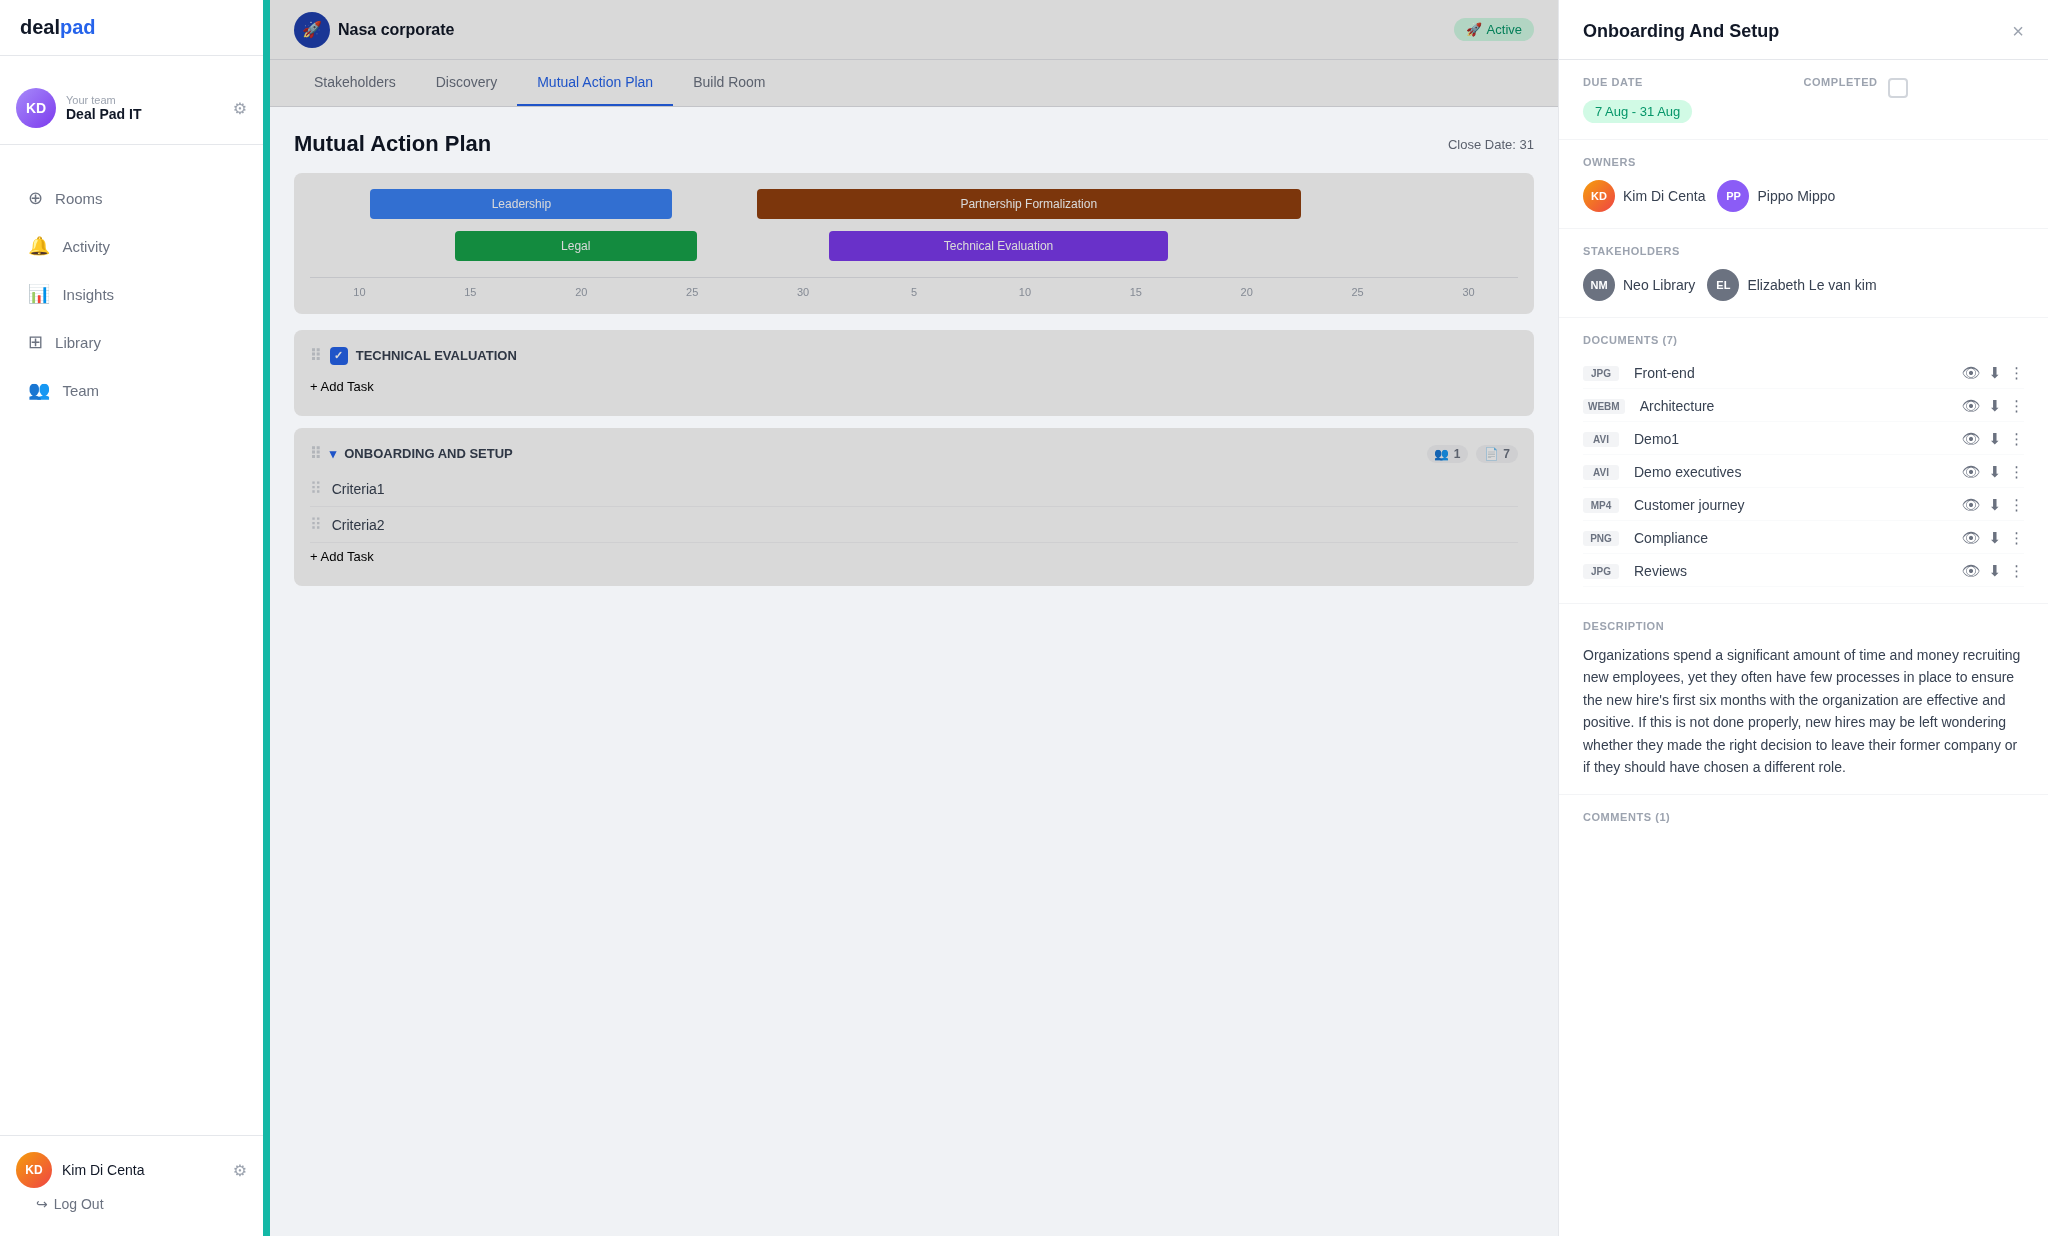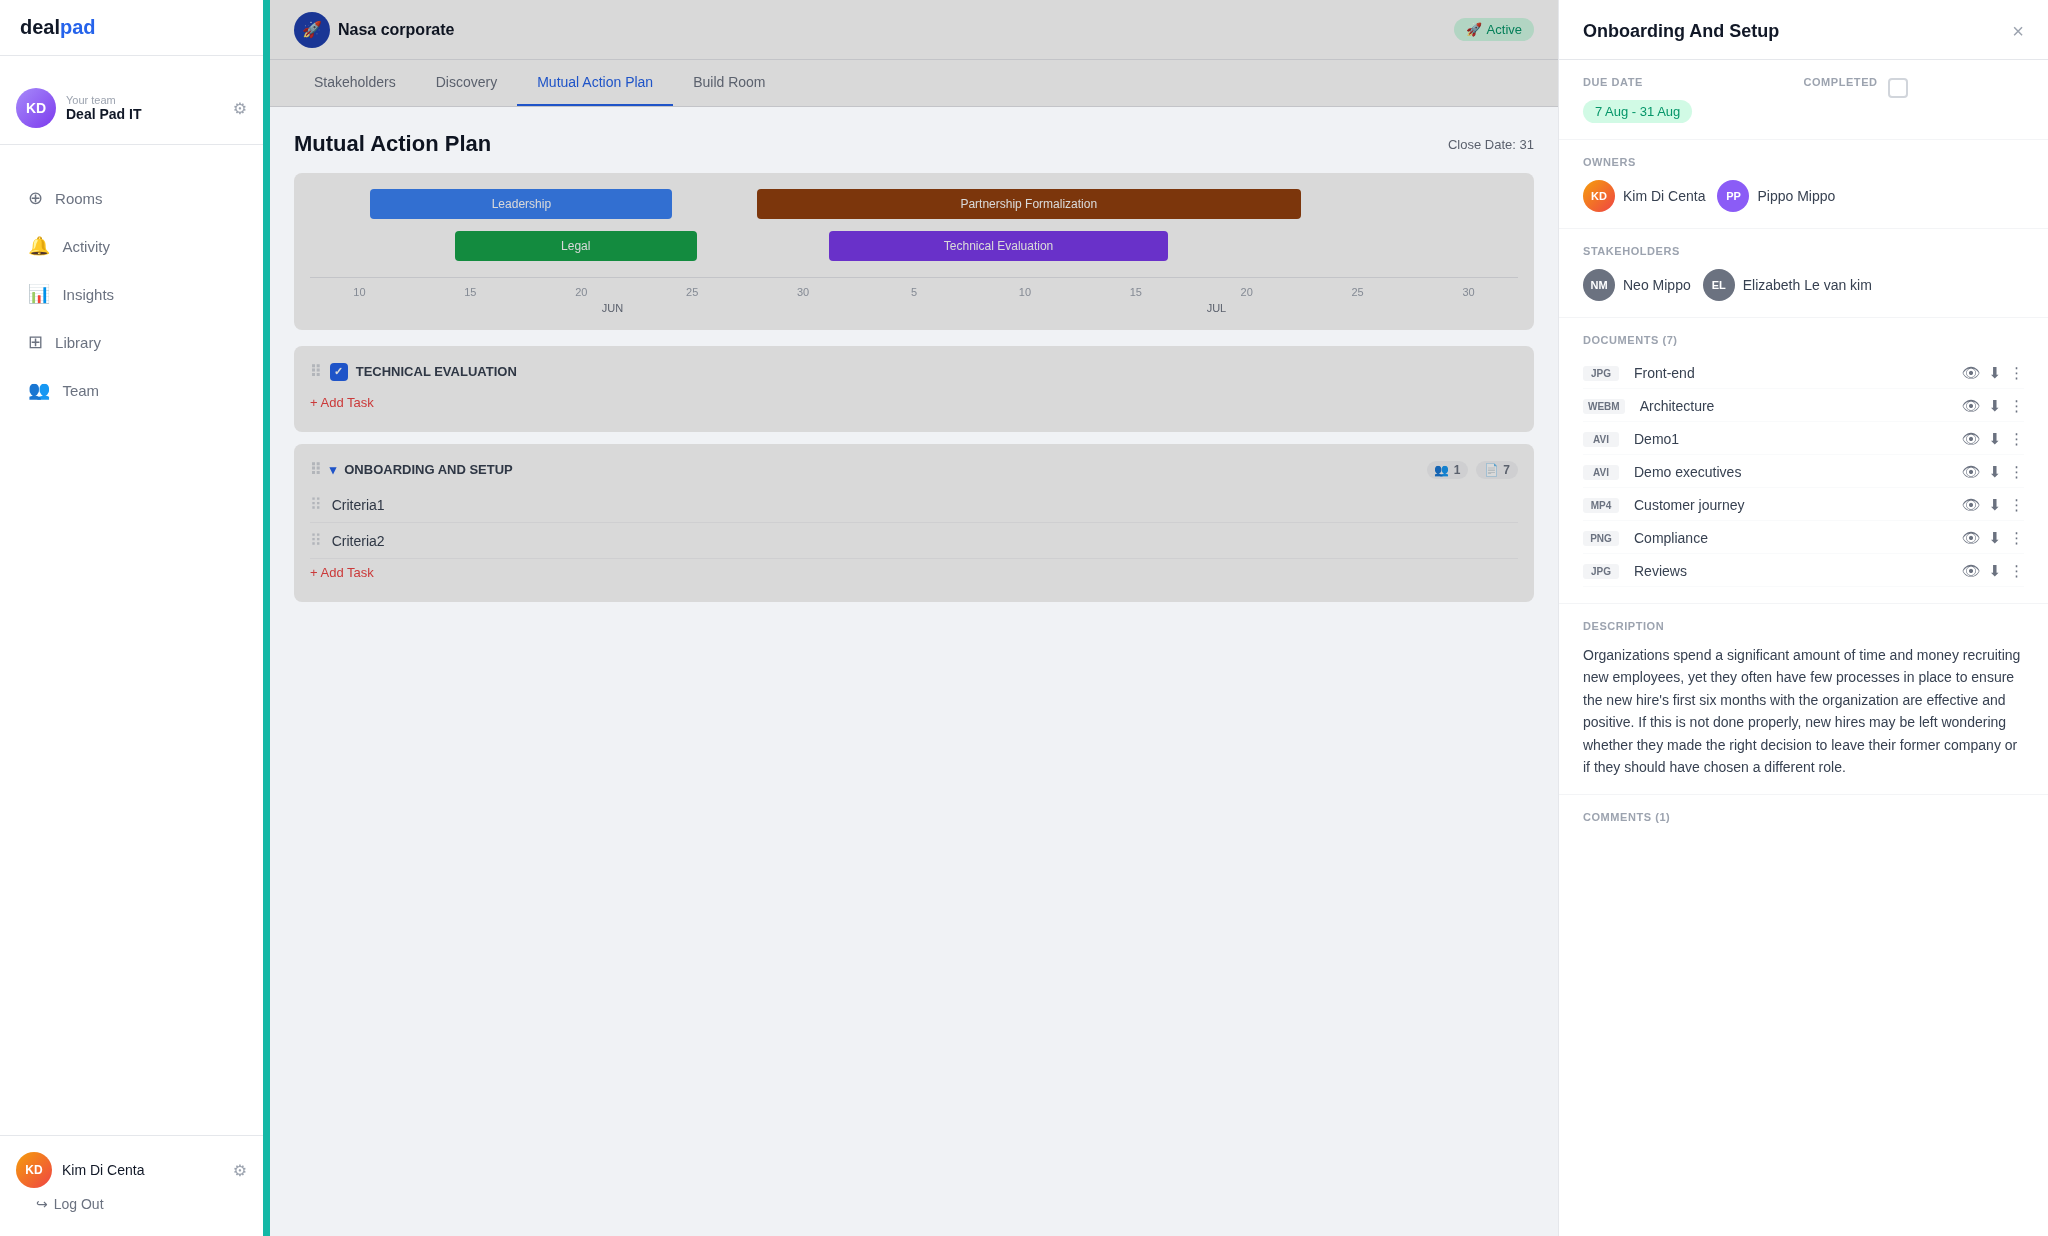--- a/index.html
+++ b/index.html
@@ -189,21 +189,21 @@
       display: flex; align-items: center; justify-content: center;
       color: white; font-size: 11px;
     }
     .task-row {
       display: flex; align-items: center; gap: 10px;
       padding: 8px 0;
       font-size: 14px; color: #374151;
       border-bottom: 1px solid #f3f4f6;
     }
     .task-drag { color: #d1d5db; font-size: 16px; cursor: grab; }
-    .add-task { color: #ef4444; font-size: 13px; cursor: pointer; padding: 6px 0; }
+    .add-task { color: #000000; font-size: 13px; cursor: pointer; padding: 6px 0; }
     .section-badges { display: flex; gap: 8px; margin-left: auto; }
     .section-badge {
       display: flex; align-items: center; gap: 4px;
       font-size: 12px; color: #6b7280;
       background: #f3f4f6;
       padding: 2px 8px; border-radius: 12px;
     }
 
     
     .right-panel {
@@ -428,24 +428,20 @@
         <div style="flex:1; text-align:center; font-size:11px; color:#9ca3af;">20</div>
         <div style="flex:1; text-align:center; font-size:11px; color:#9ca3af;">25</div>
         <div style="flex:1; text-align:center; font-size:11px; color:#9ca3af;">30</div>
         <div style="flex:1; text-align:center; font-size:11px; color:#9ca3af;">5</div>
         <div style="flex:1; text-align:center; font-size:11px; color:#9ca3af;">10</div>
         <div style="flex:1; text-align:center; font-size:11px; color:#9ca3af;">15</div>
         <div style="flex:1; text-align:center; font-size:11px; color:#9ca3af;">20</div>
         <div style="flex:1; text-align:center; font-size:11px; color:#9ca3af;">25</div>
         <div style="flex:1; text-align:center; font-size:11px; color:#9ca3af;">30</div>
       </div>
-      <div style="display:flex; justify-content:space-around; margin-top:4px; font-size:11px; color:#6b7280;">
-        <span>JUN</span>
-        <span>JUL</span>
-      </div>
     </div>
 
     <div class="task-section">
       <div class="task-section-header">
         <span class="task-drag">⠿</span>
         <div class="task-checkbox">✓</div>
         <span>TECHNICAL EVALUATION</span>
       </div>
       <div class="add-task">+ Add Task</div>
     </div>
@@ -510,21 +506,21 @@
         <span class="owner-name">Pippo Mippo</span>
       </div>
     </div>
   </div>
 
   <div class="panel-section">
     <div class="panel-section-title">STAKEHOLDERS</div>
     <div class="stakeholders-grid">
       <div class="stakeholder-item">
         <div class="stakeholder-avatar" style="background:#6b7280">NM</div>
-        <span class="stakeholder-name">Neo Mippo</span>
+        <span class="stakeholder-name">Neo Library</span>
       </div>
       <div class="stakeholder-item">
         <div class="stakeholder-avatar" style="background:#6b7280">EL</div>
         <span class="stakeholder-name">Elizabeth Le van kim</span>
       </div>
     </div>
   </div>
 
   <div class="panel-section">
     <div class="panel-section-title">DOCUMENTS (7)</div>

